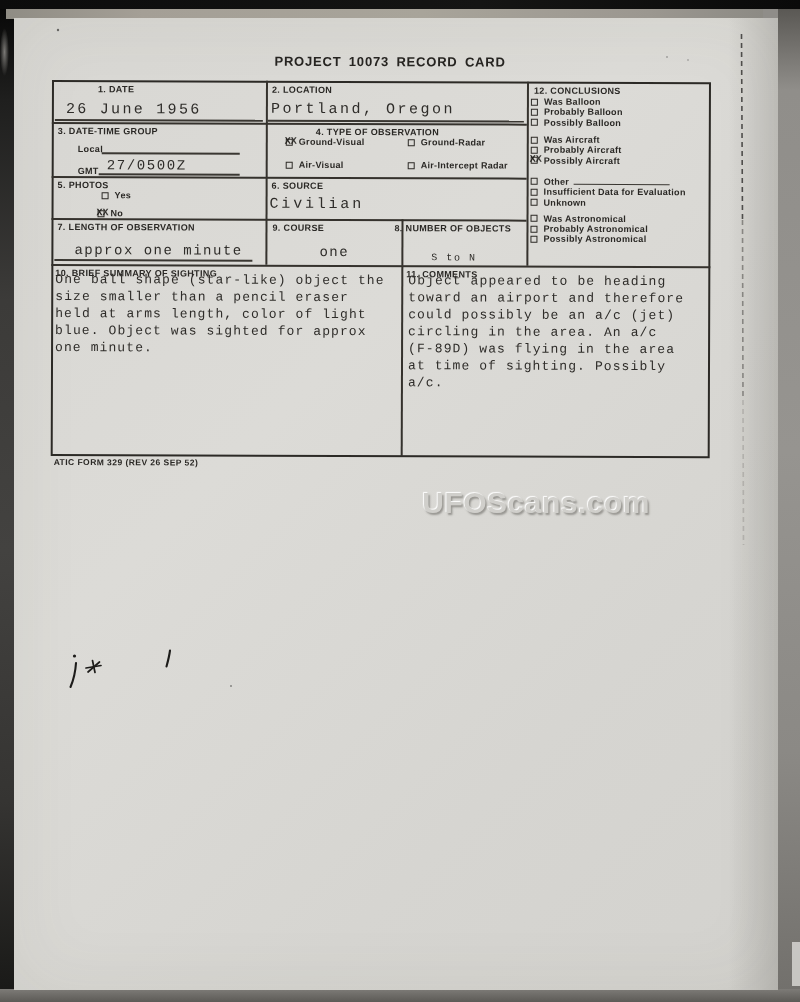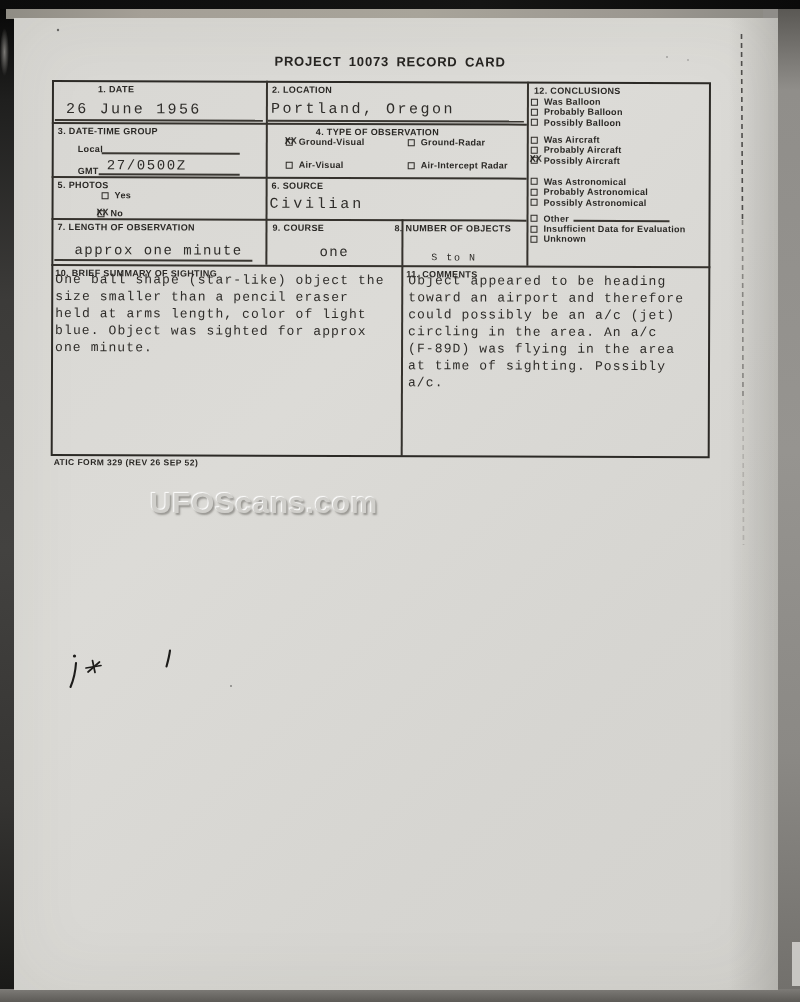--- a/index.html
+++ b/index.html
@@ -59,21 +59,21 @@
   #conclusions-list .cb-group:nth-child(1){margin-bottom:7px;}
   #conclusions-list .cb-group:nth-child(2){margin-bottom:11px;}
   #conclusions-list .cb-group:nth-child(3){margin-bottom:6px;}
 
   #summary-text{left:56px;top:271px;width:340px;font-size:13px;line-height:17px;letter-spacing:1.1px;}
   #comments-text{left:409px;top:271px;width:298px;font-size:13px;line-height:17px;letter-spacing:1.1px;}
 
   #form-footer{left:55px;top:457px;font-weight:bold;font-size:8.5px;letter-spacing:.45px;color:#2a2825;}
 
   
-  #watermark{left:150px;top:486px;width:500px;text-align:left;
+  #watermark{left:150px;top:486px;width:500px;text-align:right;
     font-weight:bold;font-size:30px;letter-spacing:.5px;color:#d0cfcb;
     text-shadow:-1px -1px 1px rgba(255,255,255,.95),1.5px 1.5px 2px rgba(105,103,99,.6);}
 
   svg{position:absolute;left:0;top:0;}
 </style>
 </head>
 <body>
 
 <div id="stage">
 
@@ -233,45 +233,45 @@
             <span class="cb checked">
               <span class="xm xm1">X</span>
               <span class="xm xm2">X</span>
             </span>
             <span class="cb-label">Possibly Aircraft</span>
           </div>
         </div>
         <div class="cb-group">
           <div class="cb-row">
             <span class="cb"></span>
-            <span class="cb-label">Was Astronomical</span>
-          </div>
-          <div class="cb-row">
-            <span class="cb"></span>
-            <span class="cb-label">Probably Astronomical</span>
-          </div>
-          <div class="cb-row">
-            <span class="cb"></span>
-            <span class="cb-label">Possibly Astronomical</span>
-          </div>
-        </div>
-        <div class="cb-group">
-          <div class="cb-row">
-            <span class="cb"></span>
             <span class="cb-label">Other</span>
             <span class="trail"></span>
           </div>
           <div class="cb-row">
             <span class="cb"></span>
             <span class="cb-label">Insufficient Data for Evaluation</span>
           </div>
           <div class="cb-row">
             <span class="cb"></span>
             <span class="cb-label">Unknown</span>
           </div>
         </div>
+        <div class="cb-group">
+          <div class="cb-row">
+            <span class="cb"></span>
+            <span class="cb-label">Was Astronomical</span>
+          </div>
+          <div class="cb-row">
+            <span class="cb"></span>
+            <span class="cb-label">Probably Astronomical</span>
+          </div>
+          <div class="cb-row">
+            <span class="cb"></span>
+            <span class="cb-label">Possibly Astronomical</span>
+          </div>
+        </div>
       </div>
 
     <div class="abs" id="form-footer">ATIC FORM 329 (REV 26 SEP 52)</div>
   </div>
 
   <div class="abs" id="watermark">UFOScans.com</div>
 </div>
 
 </body></html>

